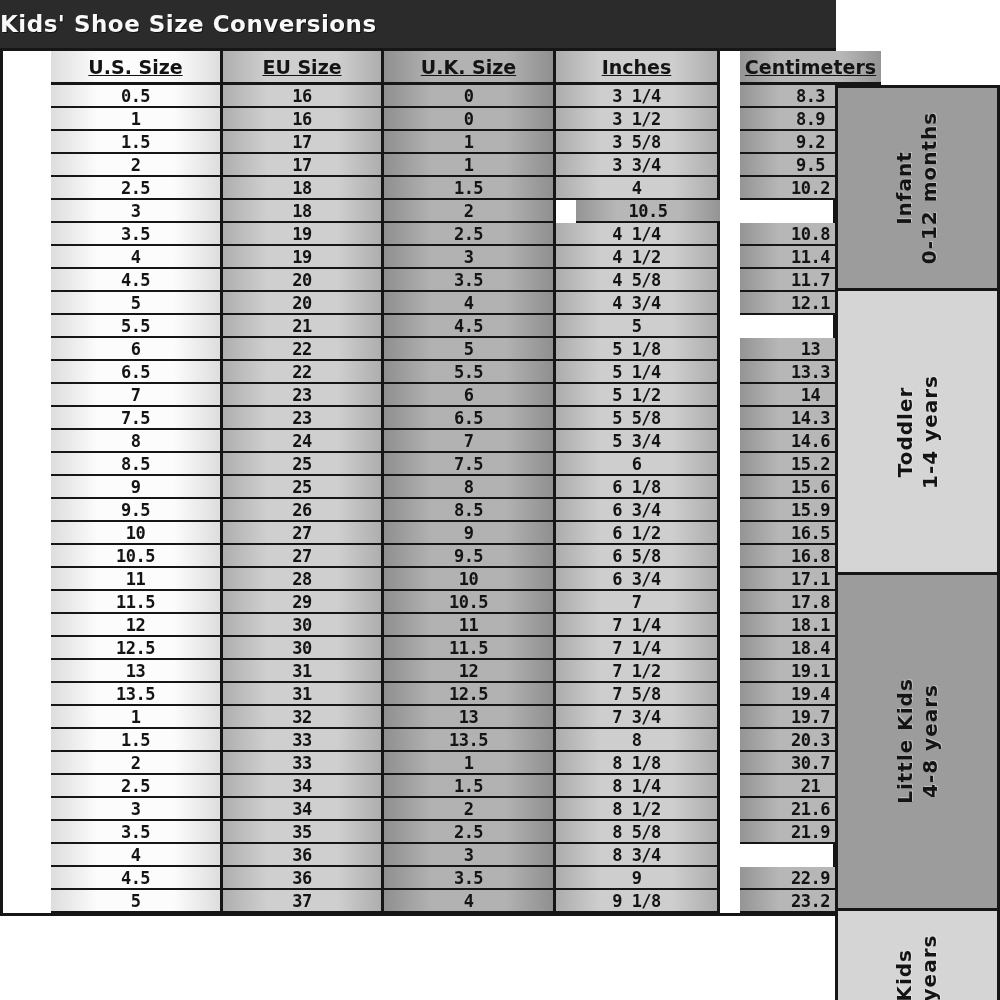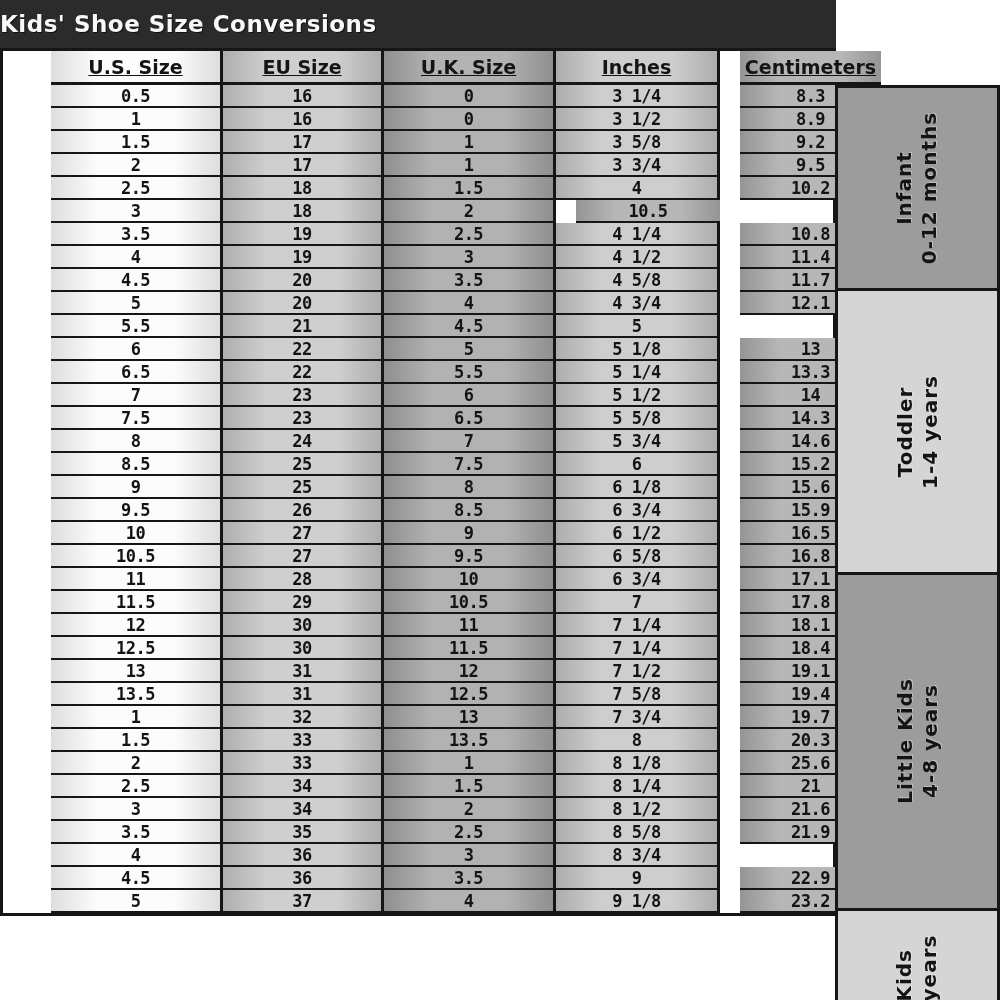--- a/index.html
+++ b/index.html
@@ -331,21 +331,21 @@
           <div class="cell c1">33</div>
           <div class="cell c2">13.5</div>
           <div class="cell c3">8</div>
           <div class="cell c4">20.3</div>
         </div>
         <div class="trow body">
           <div class="cell c0">2</div>
           <div class="cell c1">33</div>
           <div class="cell c2">1</div>
           <div class="cell c3">8 1/8</div>
-          <div class="cell c4">25.6</div>
+          <div class="cell c4">30.7</div>
         </div>
         <div class="trow body">
           <div class="cell c0">2.5</div>
           <div class="cell c1">34</div>
           <div class="cell c2">1.5</div>
           <div class="cell c3">8 1/4</div>
           <div class="cell c4">21</div>
         </div>
         <div class="trow body">
           <div class="cell c0">3</div>

